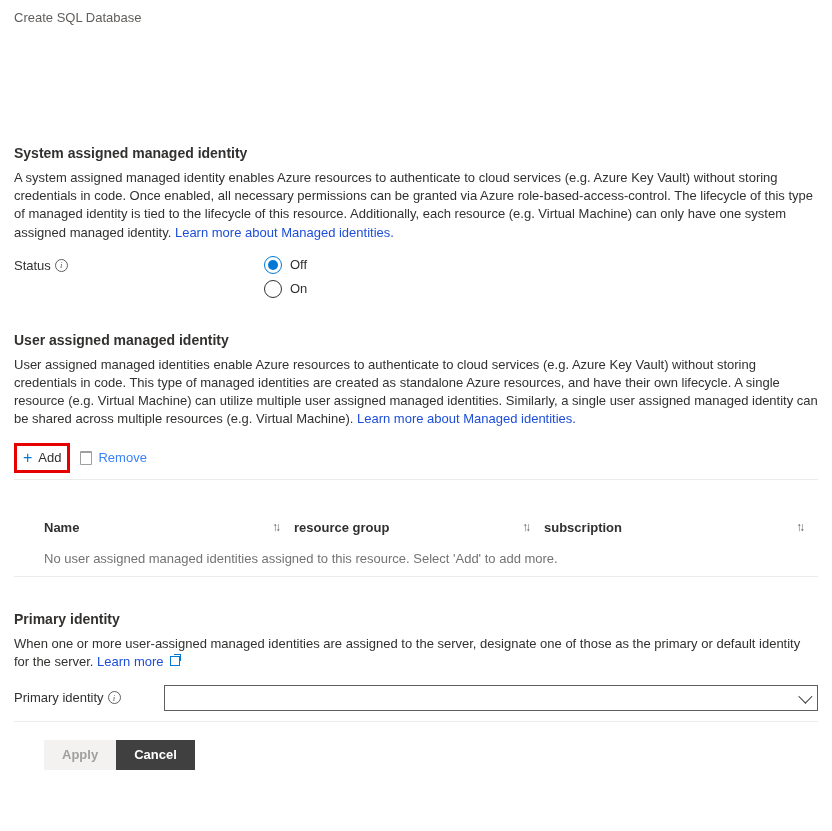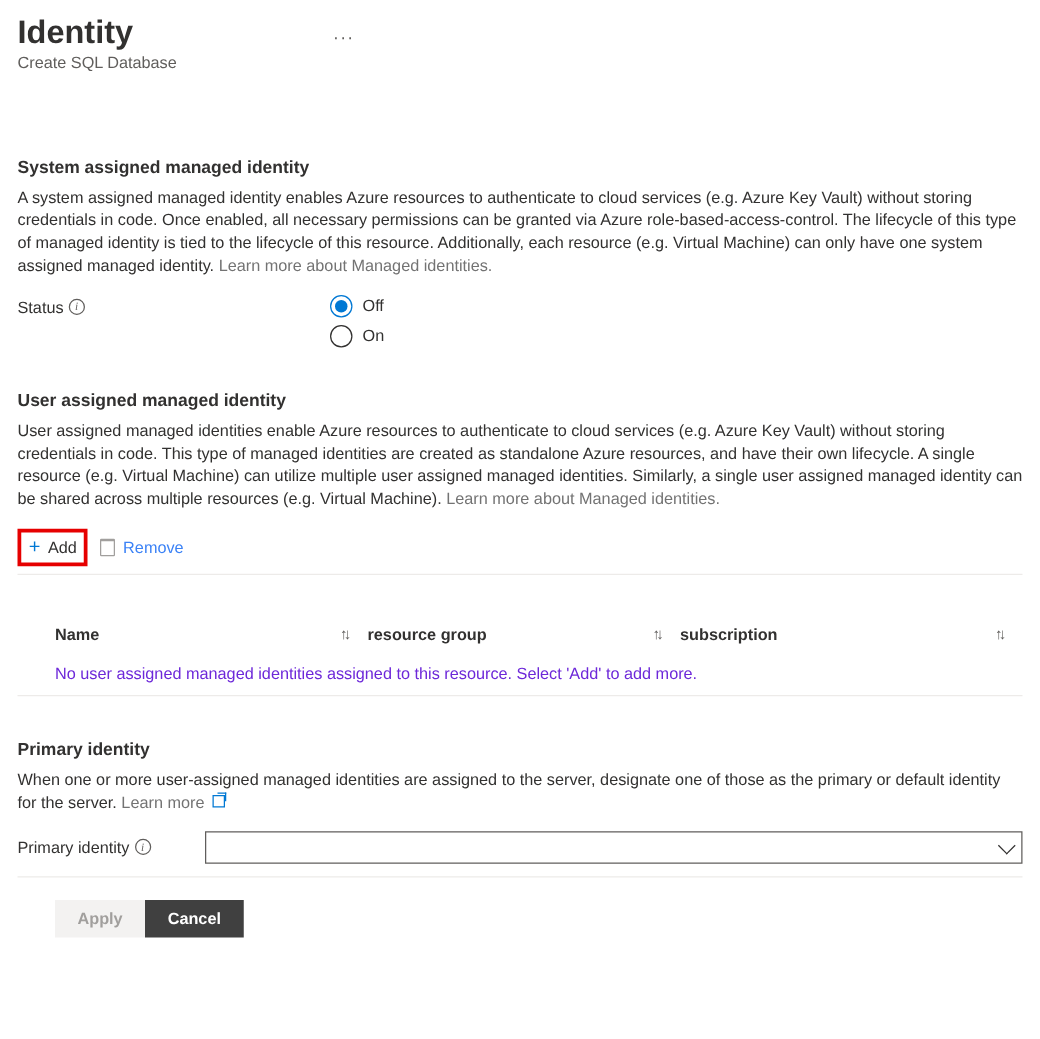--- a/index.html
+++ b/index.html
@@ -35,28 +35,28 @@
     font-size: 13px;
     color: #605e5c;
     margin-top: 0;
   }
   .section-title {
     font-size: 14px;
     font-weight: 600;
     margin-top: 16px;
     margin-bottom: 8px;
   }
-  .section1 { margin-top: 68px; }
+  .section1 { margin-top: 120px; }
   .body-text {
     font-size: 13px;
     line-height: 1.4;
     color: #323130;
   }
   a.link {
-    color: #737373;
+    color: #1d4ed8;
     text-decoration: none;
     cursor: pointer;
   }
   .info-icon {
     display: inline-flex;
     width: 13px; height: 13px;
     border: 1px solid #605e5c;
     border-radius: 50%;
     font-size: 9px;
     align-items: center;
@@ -154,21 +154,21 @@
   .th.rg { width: 250px; }
   .th.sub { flex: 1; }
   .sort-ic {
     font-size: 12px;
     color: #605e5c;
     letter-spacing: -3px;
   }
   .table-empty {
     padding: 10px 0 10px 30px;
     border-bottom: 1px solid #edebe9;
-    color: #6d28d9;
+    color: #737373;
   }
   .ext-icon {
     display: inline-block;
     width: 10px; height: 10px;
     border: 1px solid #0078d4;
     position: relative;
     margin-left: 3px;
     vertical-align: baseline;
   }
   .ext-icon::after {
@@ -231,24 +231,20 @@
   .btn-cancel {
     background: #404040;
     color: #fff;
   }
 </style>
 </head>
 <body>
 
 <div class="page">
 
-  <div class="header-row">
-    <h1 class="title">Identity</h1>
-    <span class="more-dots" title="More">···</span>
-  </div>
   <div class="subtitle">Create SQL Database</div>
 
   <div class="section-title section1">System assigned managed identity</div>
   <div class="body-text">
     <span>A system assigned managed identity enables Azure resources to authenticate to cloud services (e.g. Azure Key Vault) without storing credentials in code. Once enabled, all necessary permissions can be granted via Azure role-based-access-control. The lifecycle of this type of managed identity is tied to the lifecycle of this resource. Additionally, each resource (e.g. Virtual Machine) can only have one system assigned managed identity. </span><a class="link">Learn more about Managed identities.</a>
   </div>
 
   <div class="status-row">
     <div class="status-label">
       <span>Status</span>

